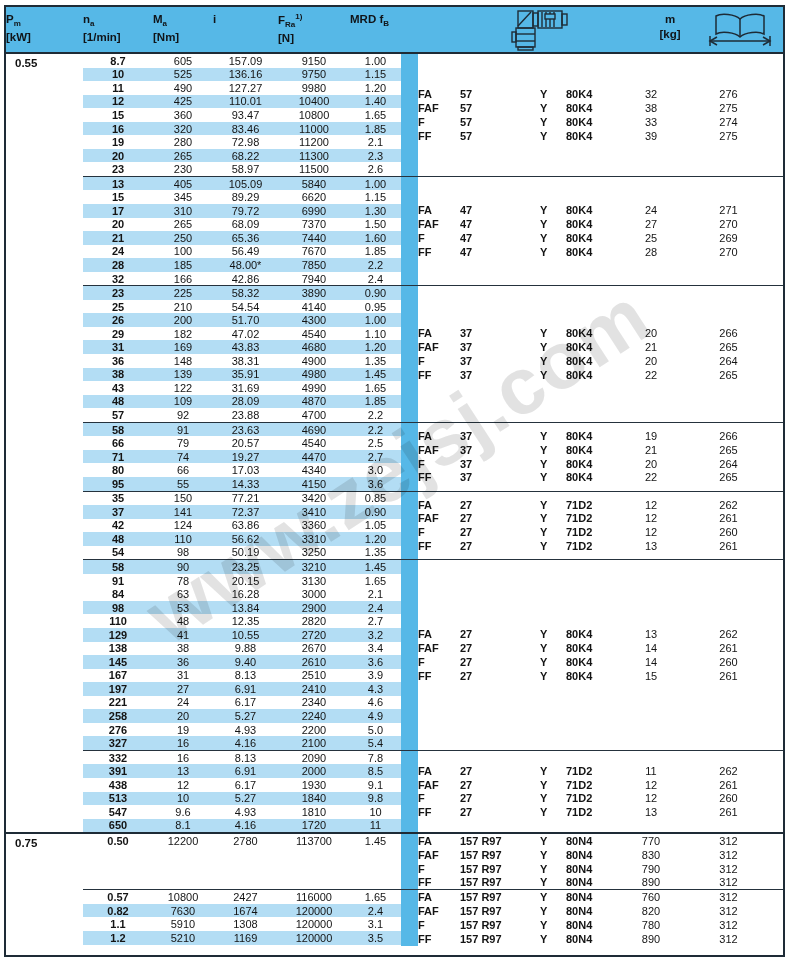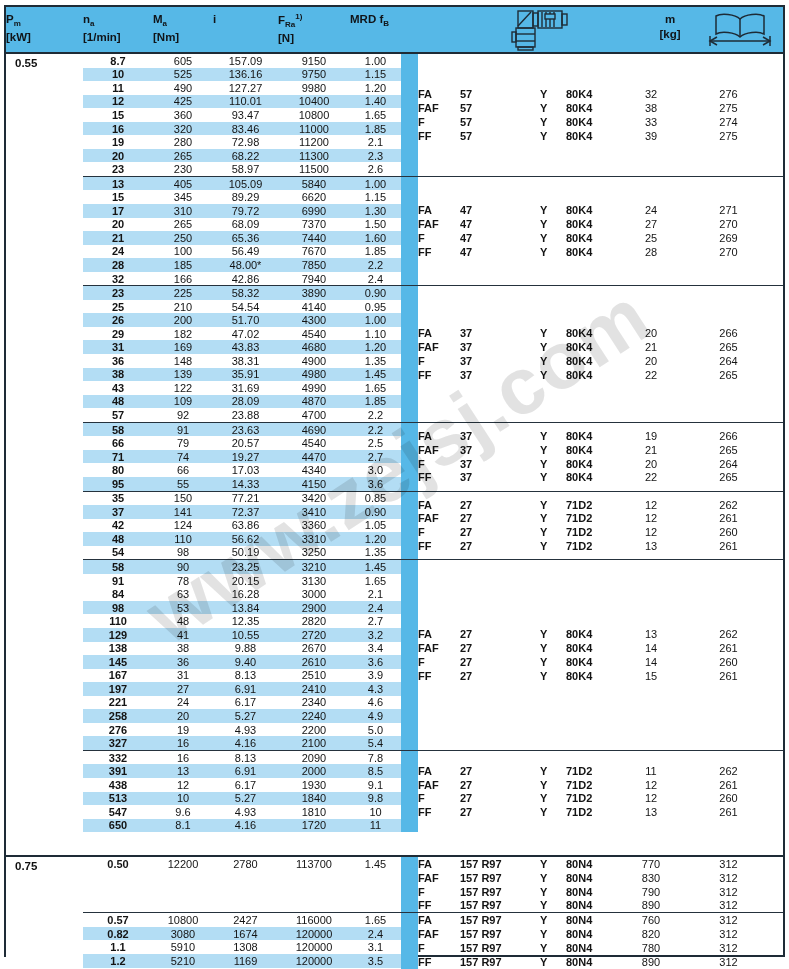--- a/index.html
+++ b/index.html
@@ -25,21 +25,21 @@
   .hcell sup{font-size:8px;line-height:8px;}
   .h-pm{width:77px;} .h-na{width:70px;} .h-ma{width:60px;}
   .h-i{width:65px;} .h-fra{width:72px;} .h-fb{width:51px;}
   .h-right{flex:1;position:relative;}
   .h-unit{margin-top:3px;font-weight:bold;}
   .h-mass{position:absolute;left:239px;top:6px;width:60px;text-align:center;
           font-weight:bold;font-size:11.5px;line-height:12px;}
   .gear-icon{position:absolute;left:108px;top:2px;}
   .book-icon{position:absolute;left:306px;top:5px;}
   
-  .tbody{flex:1;display:flex;flex-direction:column;gap:23px;}
+  .tbody{flex:1;display:flex;flex-direction:column;}
   .power-section{display:flex;flex-direction:column;}
   .power-section + .power-section{border-top:2px solid #1e2b36;}
   .block{display:flex;}
   .pm-cell{width:77px;flex-shrink:0;background:#fff;}
   .pm-text{font-weight:bold;font-size:11.5px;color:#111;padding:3px 0 0 9px;}
   .rest{flex:1;display:flex;}
   .rest.sep{border-top:1px solid #25323d;}
   .data-col{width:318px;flex-shrink:0;}
   .row{height:13.55px;display:flex;align-items:center;font-size:11px;color:#141414;}
   .row.shaded{background:#b3ddf4;}
@@ -910,21 +910,21 @@
             <div class="data-col">
               <div class="row">
                 <div class="cell c-na">0.57</div>
                 <div class="cell c-ma">10800</div>
                 <div class="cell c-i">2427</div>
                 <div class="cell c-fra">116000</div>
                 <div class="cell c-fb">1.65</div>
               </div>
               <div class="row shaded">
                 <div class="cell c-na">0.82</div>
-                <div class="cell c-ma">3080</div>
+                <div class="cell c-ma">7630</div>
                 <div class="cell c-i">1674</div>
                 <div class="cell c-fra">120000</div>
                 <div class="cell c-fb">2.4</div>
               </div>
               <div class="row">
                 <div class="cell c-na">1.1</div>
                 <div class="cell c-ma">5910</div>
                 <div class="cell c-i">1308</div>
                 <div class="cell c-fra">120000</div>
                 <div class="cell c-fb">3.1</div>

